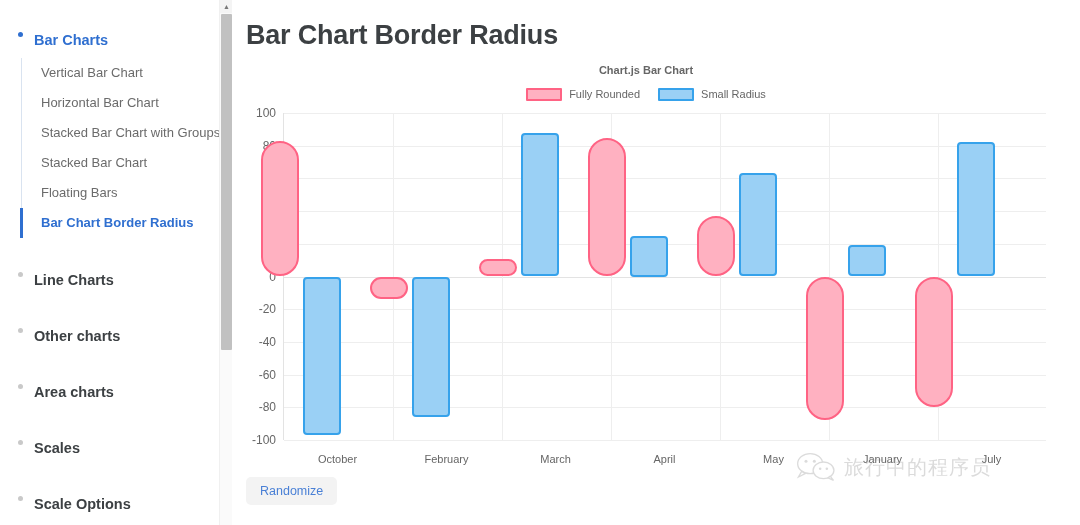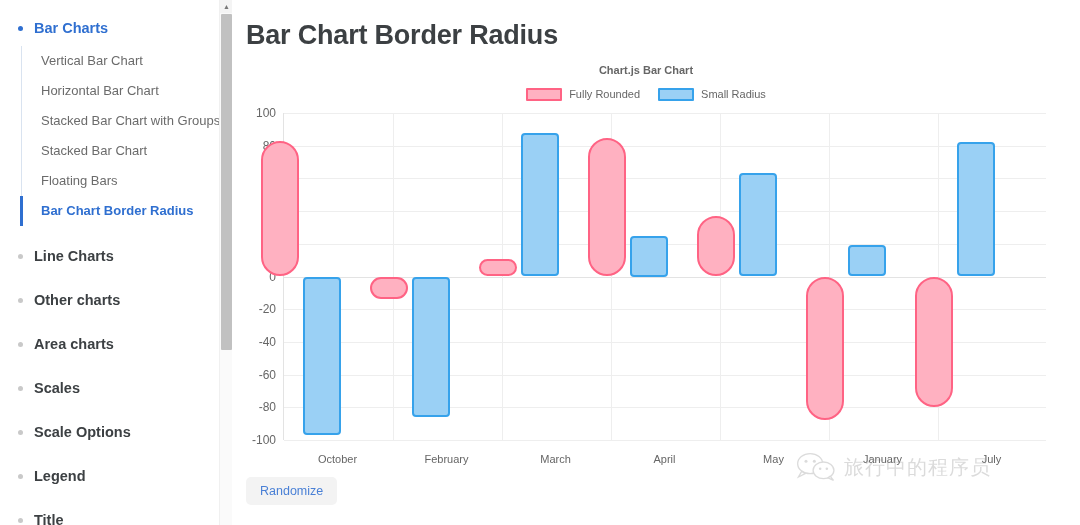--- a/index.html
+++ b/index.html
@@ -25,21 +25,21 @@
     display: flex; align-items: center;
     padding: 3px 0 3px 18px;
     font-size: 14.5px; font-weight: bold;
     line-height: 22px;
   }
   .nav-top .bullet {
     width: 5px; height: 5px; border-radius: 50%;
     background: #2f6fd0; margin-right: 11px; flex: 0 0 5px;
   }
   .nav-top.inactive .bullet { background: #c9c9c9; }
-  .nav-top .label { color: #2f6fd0; }
+  .nav-top .label { color: #2f6fd0; margin-top: 12px; }
   .nav-top.inactive .label { color: #3c4043; }
 
   .sub-list { margin: 4px 0 0 0; padding: 0; }
   .nav-sub {
     position: relative;
     padding: 5px 0 5px 41px;
     font-size: 13px;
     color: #6b6b6b;
     line-height: 20px;
   }

